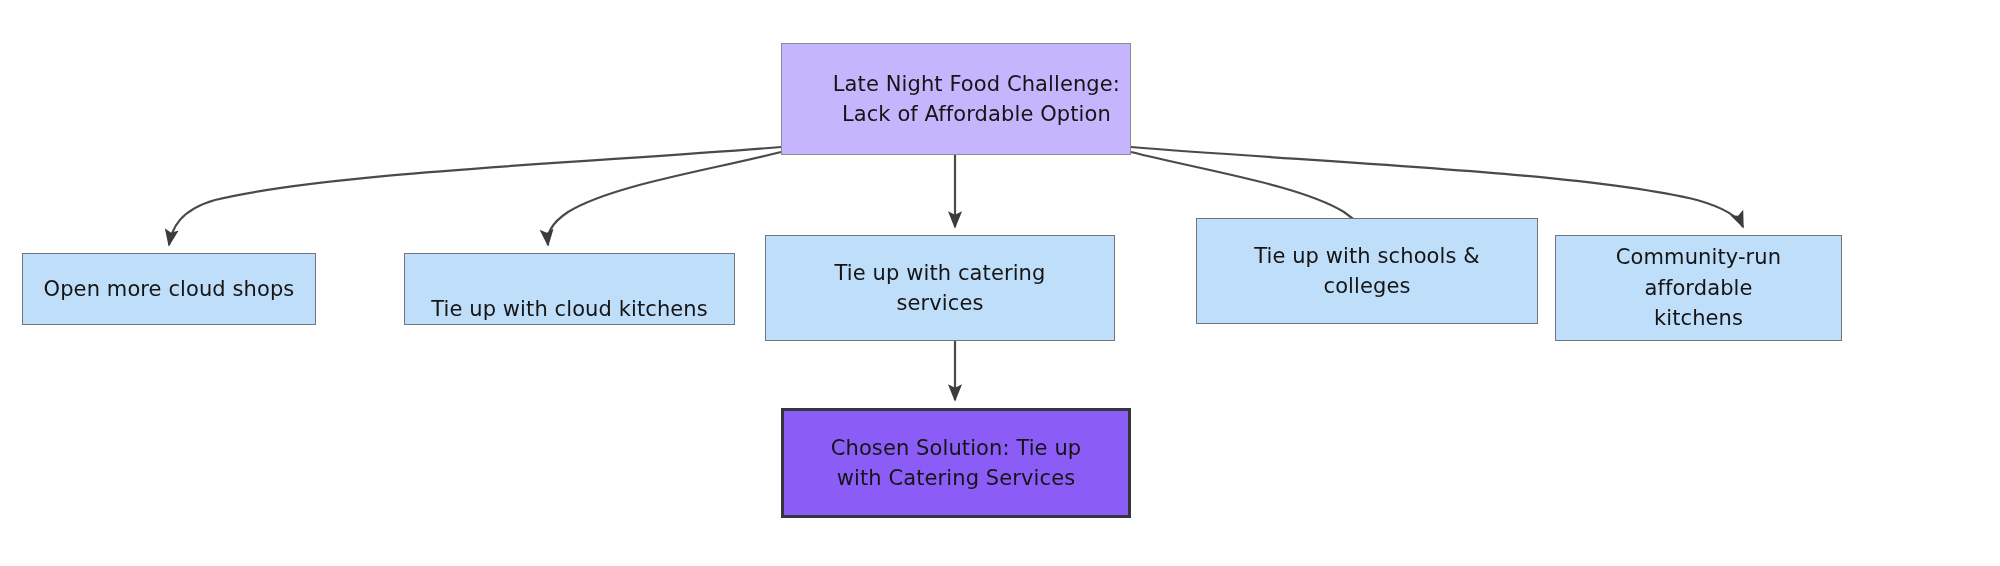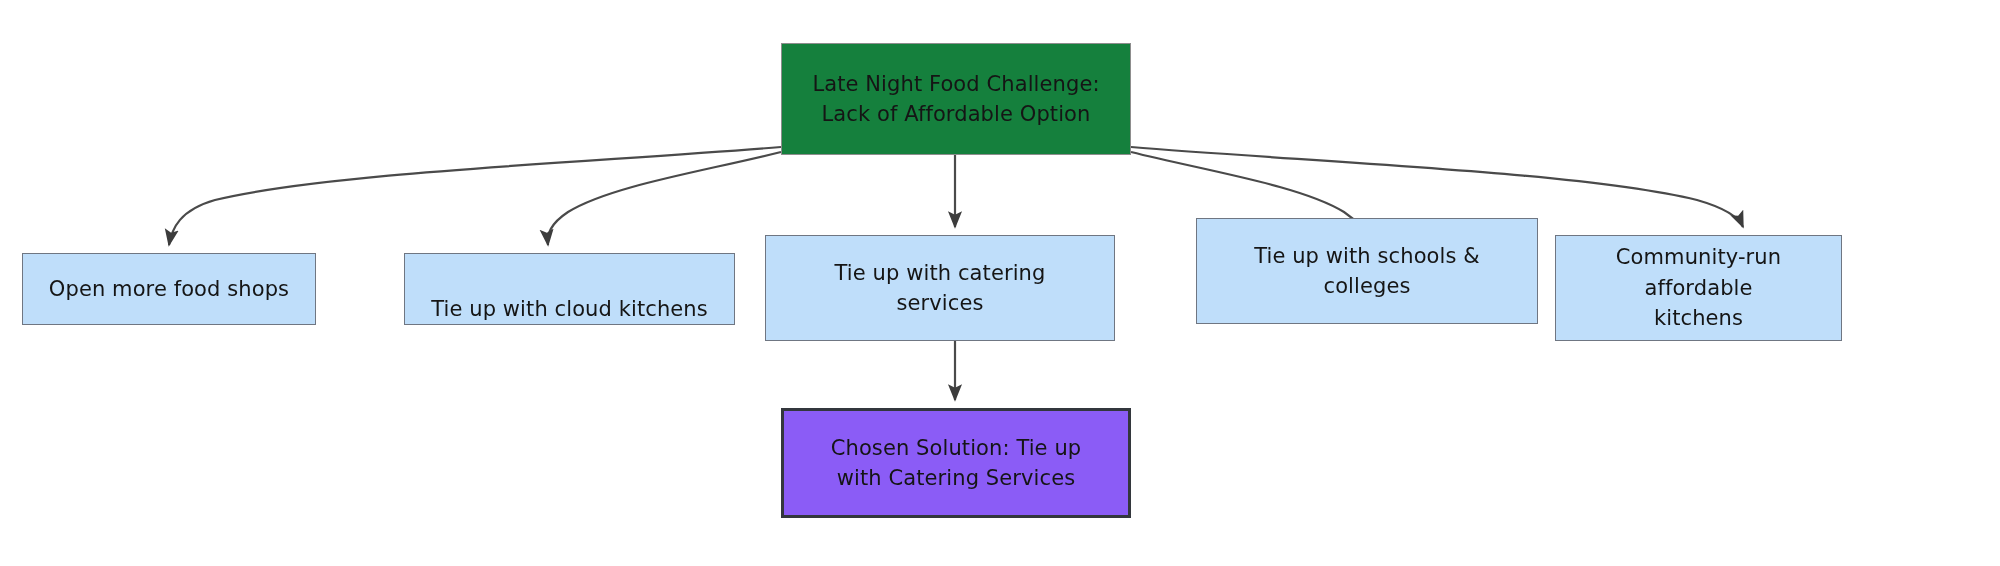--- a/index.html
+++ b/index.html
@@ -33,22 +33,23 @@
     align-items: center;
     justify-content: center;
     text-align: center;
     line-height: 1.45;
     color: #151515;
     font-size: 21px;
     letter-spacing: 0.1px;
     white-space: pre-line;
   }
   .node-root {
-    background: #15803d;
+    background: #c4b5fd;
     border: 1.6px solid #8d8d8d;
+    justify-content: flex-end;
   }
   .node-option {
     background: #bfdefa;
     border: 1.8px solid #6f7682;
   }
   .node-chosen {
     background: #8b5cf6;
     border: 3px solid #33373d;
   }
   .node-label {
@@ -77,21 +78,21 @@
         <path d="M 955 341 L 955 400" fill="none" stroke="#4a4a4a" stroke-width="2.2" marker-end="url(#arrowhead)"></path>
       </g>
   </svg>
 
   <div class="node node-root" id="node-root" style="left: 781px; top: 43px; width: 350px; height: 112px;">
     <span class="node-label">Late Night Food Challenge:
 Lack of Affordable Option</span>
   </div>
 
   <div class="node node-option" id="node-opt-0" style="left: 22px; top: 253px; width: 294px; height: 72px;">
-    <span class="node-label">Open more food shops</span>
+    <span class="node-label">Open more cloud shops</span>
   </div>
 
   <div class="node node-option" id="node-opt-1" style="left: 404px; top: 253px; width: 331px; height: 72px; align-items: flex-end;">
     <span class="node-label">Tie up with cloud kitchens</span>
   </div>
 
   <div class="node node-option" id="node-opt-2" style="left: 765px; top: 235px; width: 350px; height: 106px;">
     <span class="node-label">Tie up with catering
 services</span>
   </div>

